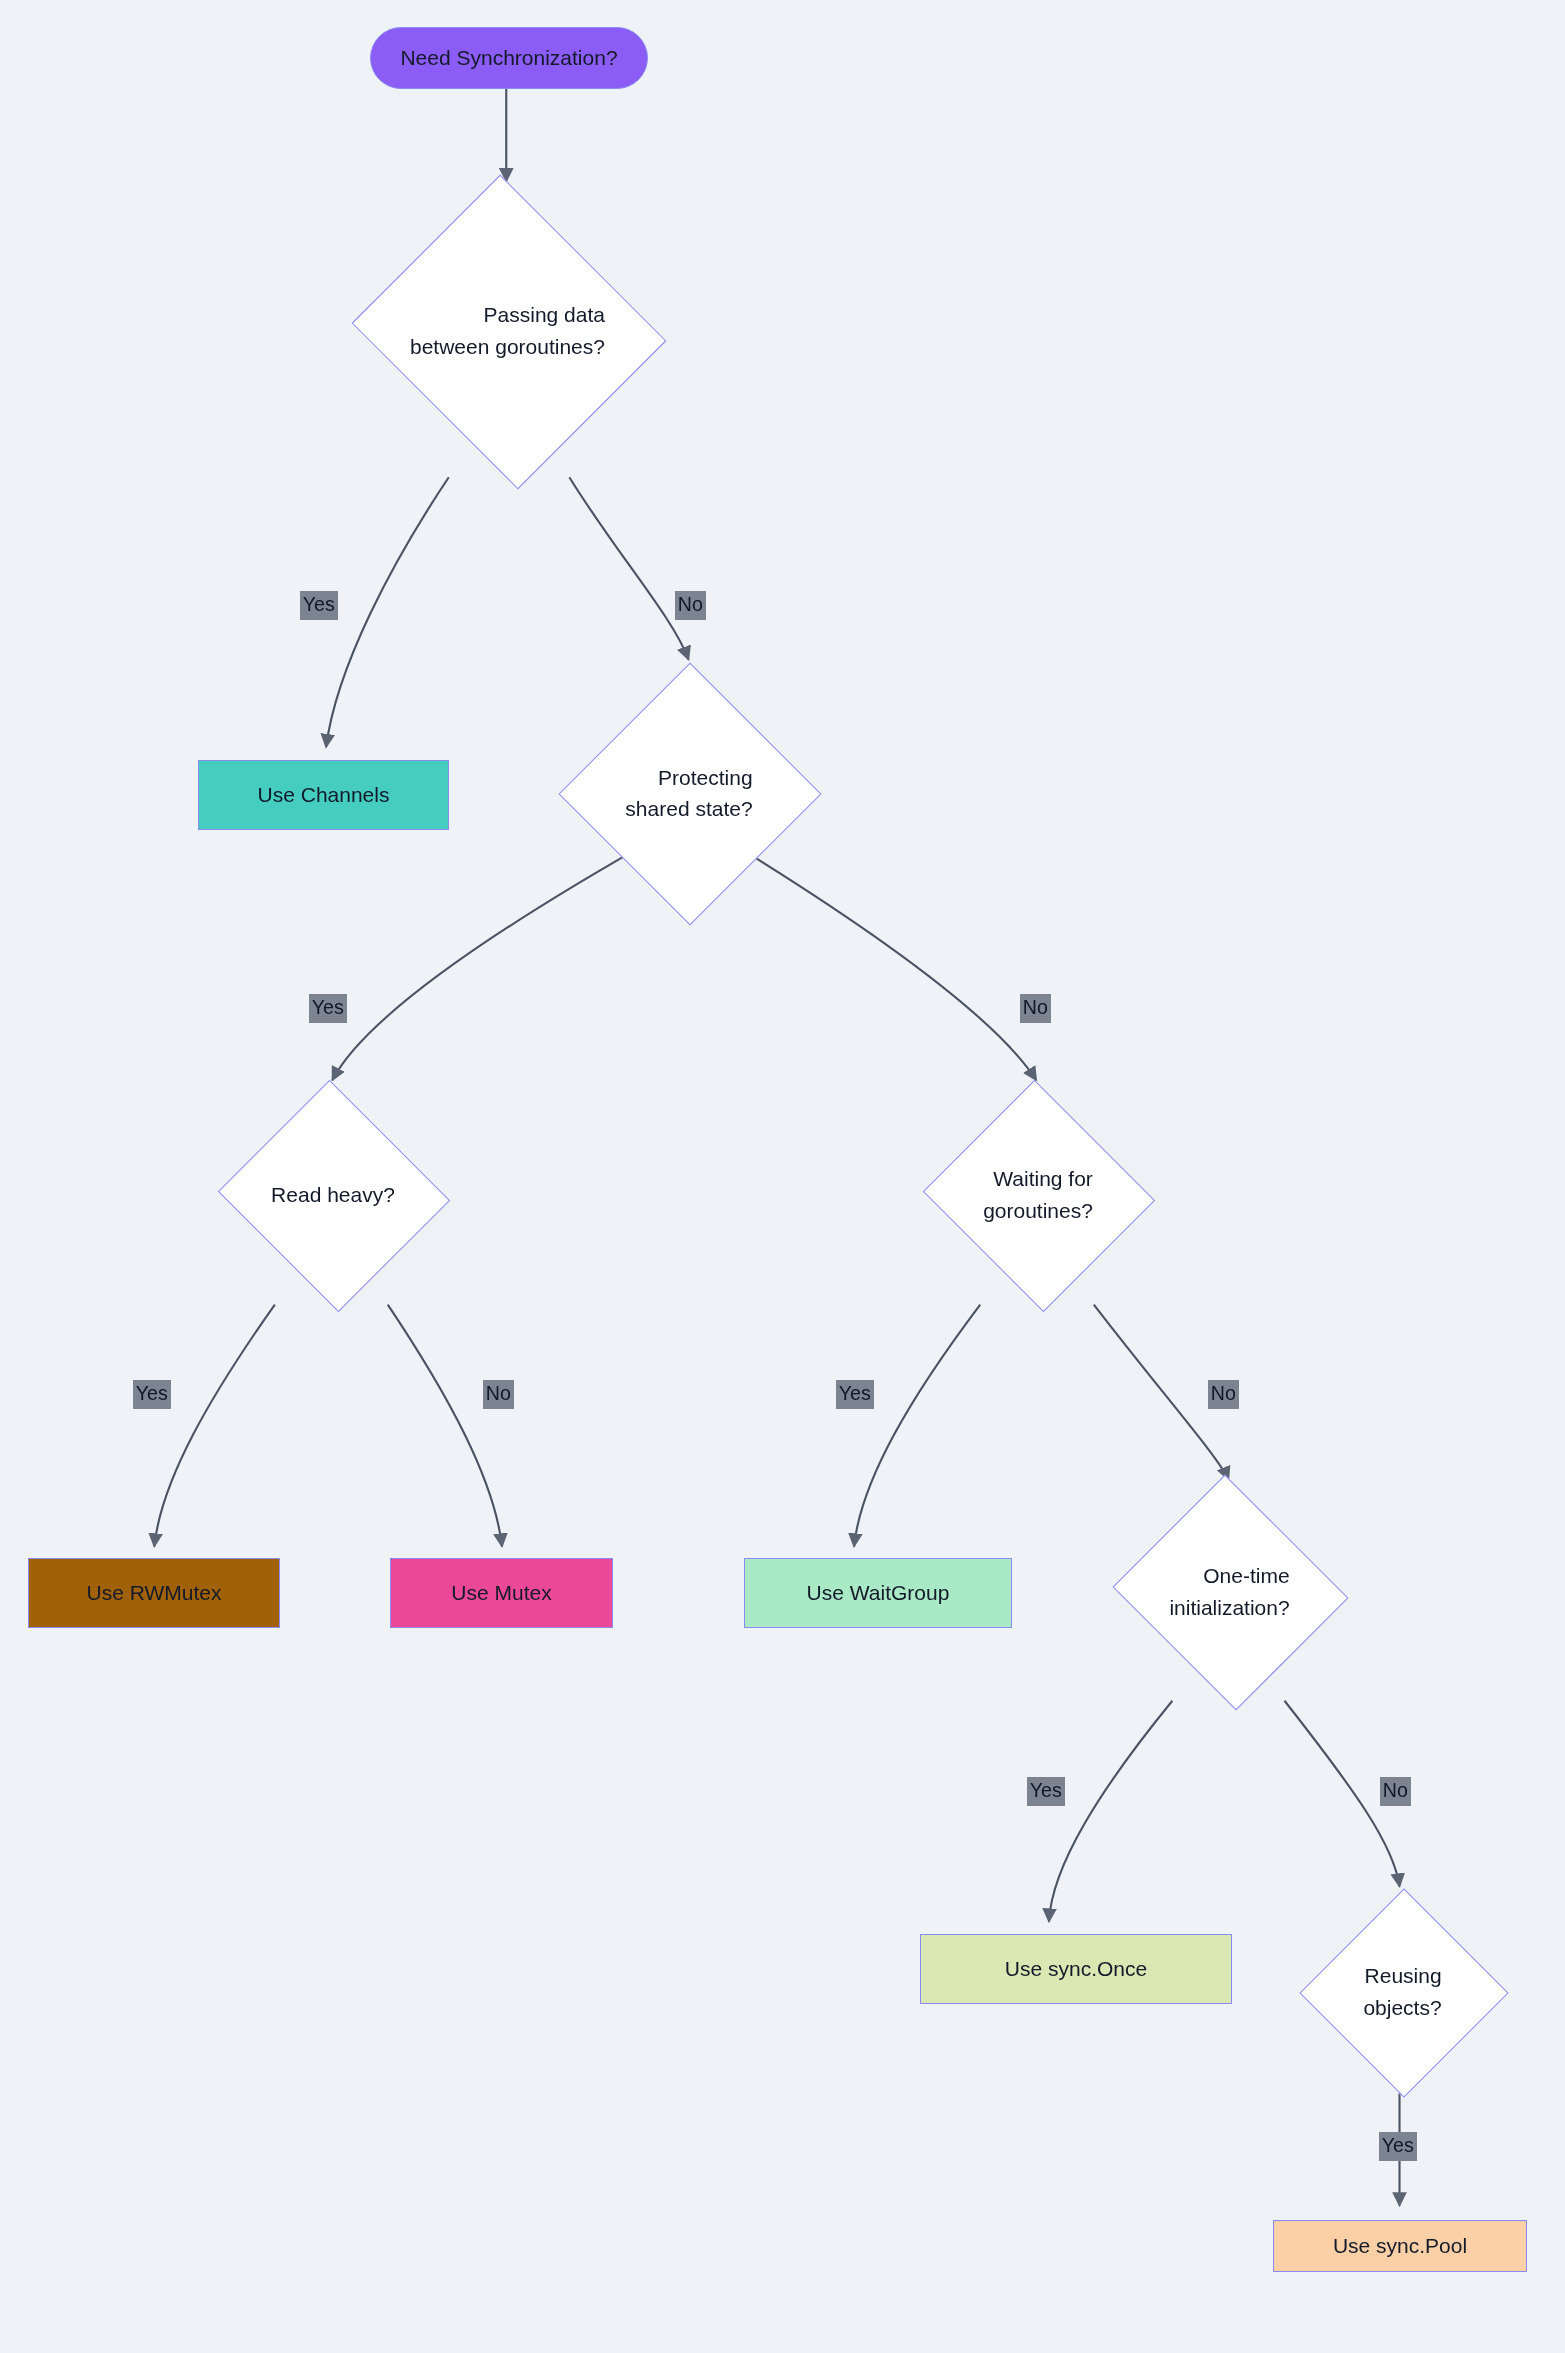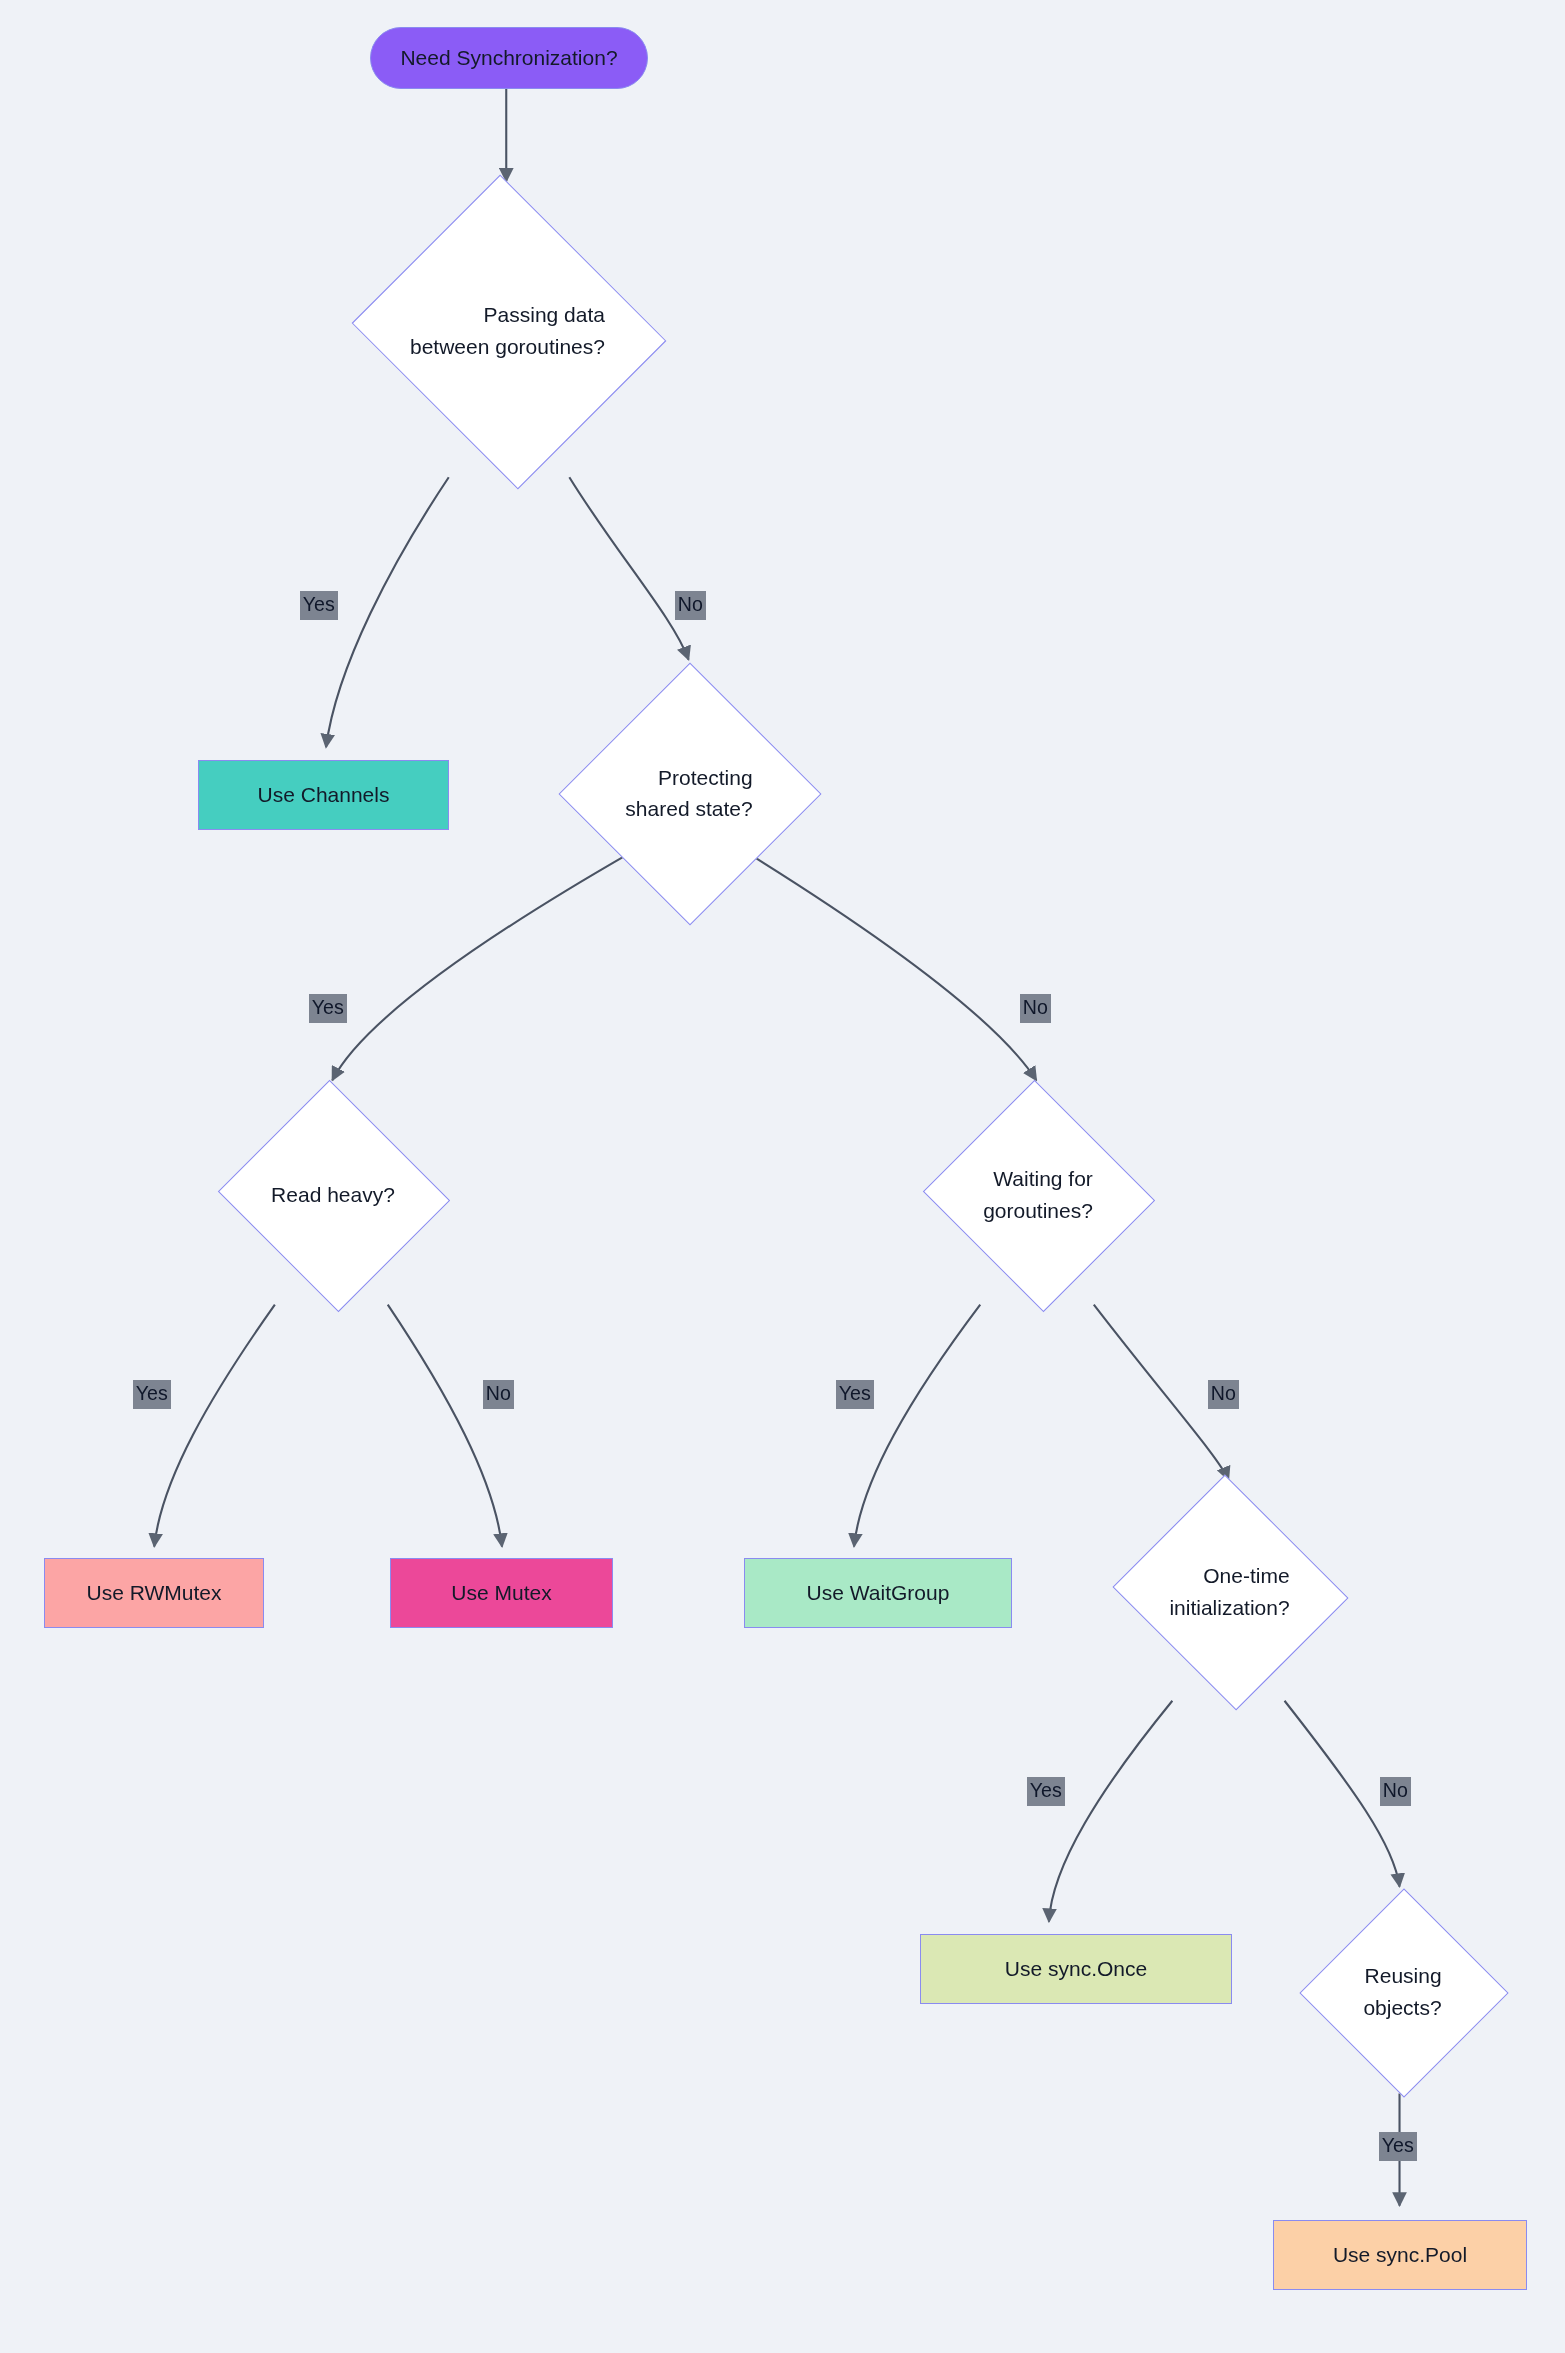--- a/index.html
+++ b/index.html
@@ -141,21 +141,21 @@
     <div class="diamond-shape" style="width:184px; height:184px; margin-left:-92px; margin-top:-92px; transform:rotate(45deg);"></div>
     <div class="diamond-label">Protecting
 shared state?</div>
   </div>
 
   <div class="diamond-wrap" style="left:214px; top:1084px; width:238px; height:221px;">
     <div class="diamond-shape" style="width:156px; height:156px; margin-left:-78px; margin-top:-78px; transform:rotate(45deg) scale(1.08,1.0);"></div>
     <div class="diamond-label">Read heavy?</div>
   </div>
 
-  <div class="node node-rect" style="left:28px; top:1558px; width:220px; height:70px; background:#fca5a5;margin-left:16px;">
+  <div class="node node-rect" style="left:28px; top:1558px; width:252px; height:70px; background:#a16207;">
     <span>Use RWMutex</span>
   </div>
 
   <div class="node node-rect" style="left:390px; top:1558px; width:223px; height:70px; background:#ec4899;">
     <span>Use Mutex</span>
   </div>
 
   <div class="diamond-wrap" style="left:919px; top:1084px; width:238px; height:221px;">
     <div class="diamond-shape" style="width:156px; height:156px; margin-left:-78px; margin-top:-78px; transform:rotate(45deg) scale(1.08,1.0);"></div>
     <div class="diamond-label">Waiting for
@@ -175,21 +175,21 @@
   <div class="node node-rect" style="left:920px; top:1934px; width:312px; height:70px; background:#dbe8b4;">
     <span>Use sync.Once</span>
   </div>
 
   <div class="diamond-wrap" style="left:1301px; top:1887px; width:203px; height:209px;">
     <div class="diamond-shape" style="width:146px; height:146px; margin-left:-73px; margin-top:-73px; transform:rotate(45deg);"></div>
     <div class="diamond-label">Reusing
 objects?</div>
   </div>
 
-  <div class="node node-rect" style="left:1273px; top:2220px; width:254px; height:70px; background:#fcd0a7;">
+  <div class="node node-rect" style="left:1273px; top:2220px; width:254px; height:52px; background:#fcd0a7;">
     <span>Use sync.Pool</span>
   </div>
 
   <div class="edge-label" style="left:300px; top:591px;">Yes</div>
   <div class="edge-label" style="left:675px; top:591px;">No</div>
 
   <div class="edge-label" style="left:309px; top:994px;">Yes</div>
   <div class="edge-label" style="left:1020px; top:994px;">No</div>
 
   <div class="edge-label" style="left:133px; top:1380px;">Yes</div>

